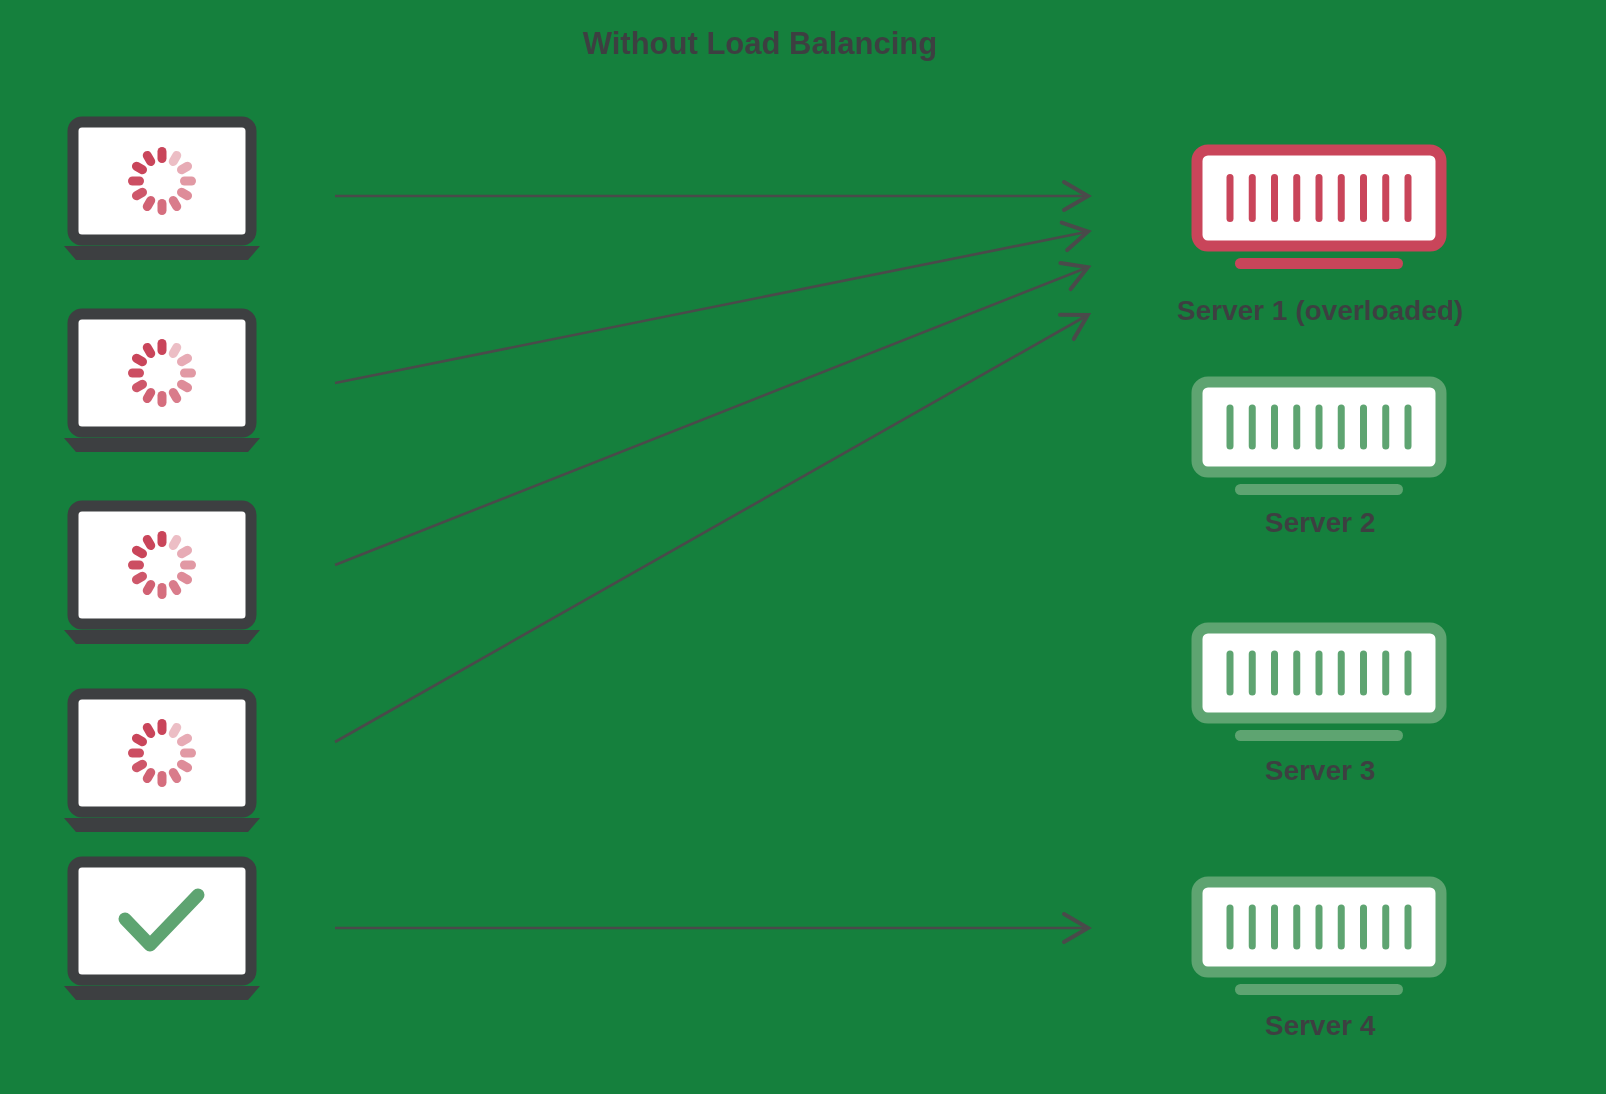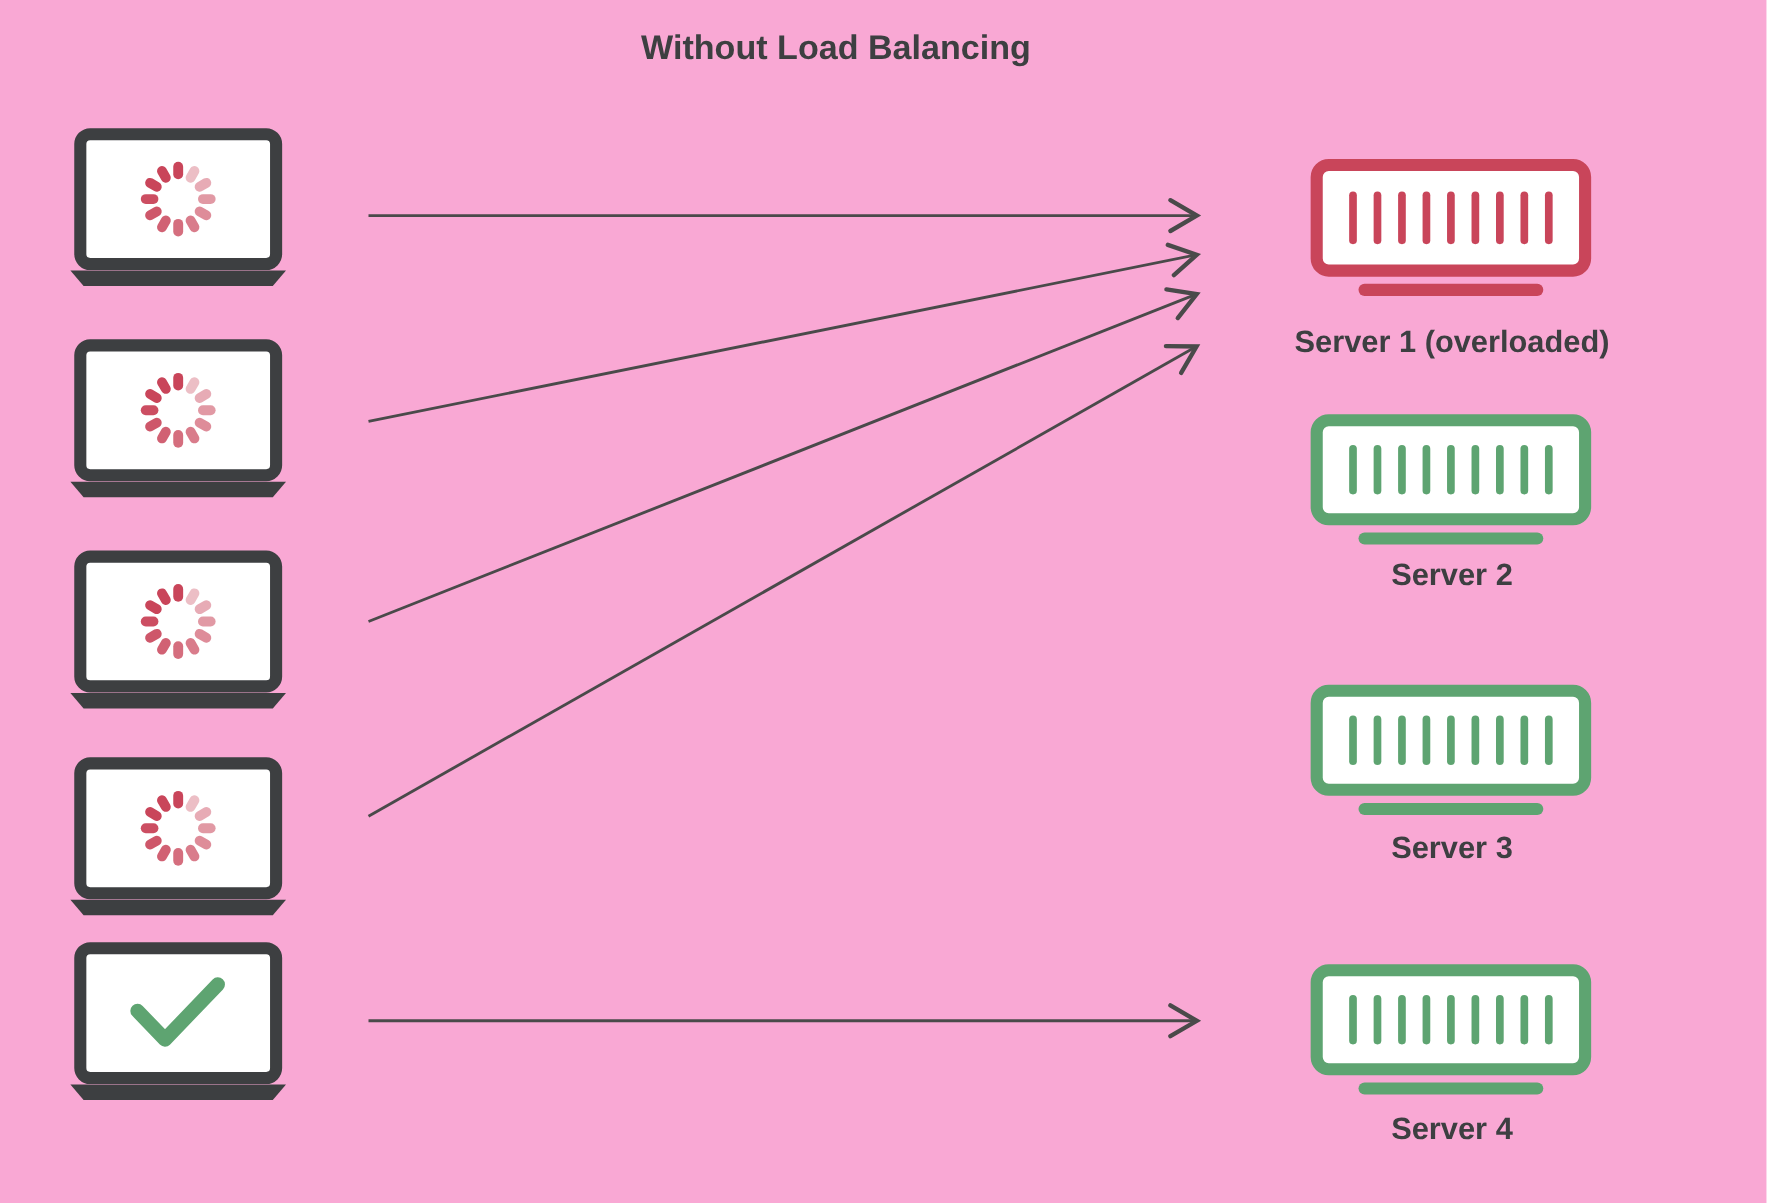--- a/index.html
+++ b/index.html
@@ -4,21 +4,21 @@
 <style>
   html, body {
     margin: 0;
     padding: 0;
     background: #ffffff;
   }
   #stage {
     position: relative;
     width: 1606px;
     height: 1094px;
-    background: #f9a8d4;
+    background: #15803d;
     overflow: hidden;
     font-family: "Liberation Sans", sans-serif;
   }
   #diagram-svg {
     position: absolute;
     left: 0;
     top: 0;
     width: 1606px;
     height: 1094px;
     display: block;

